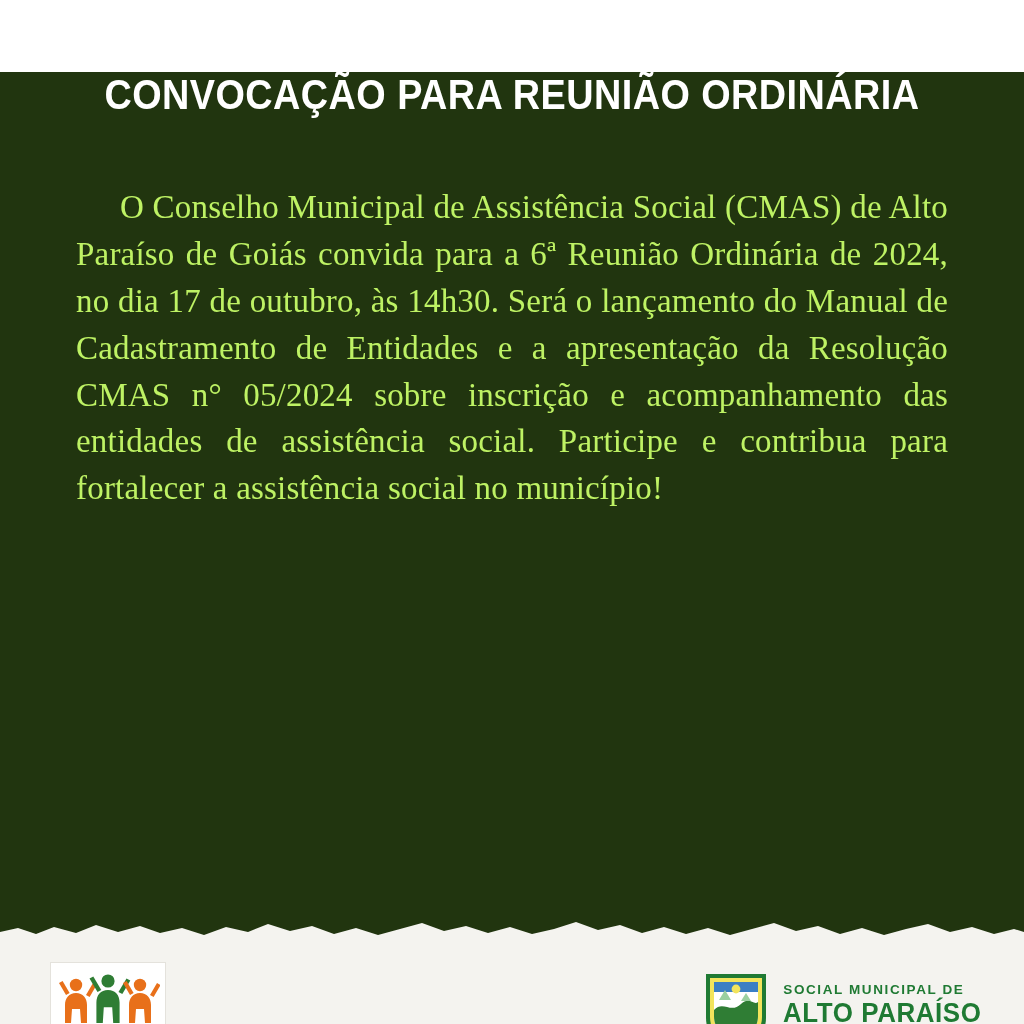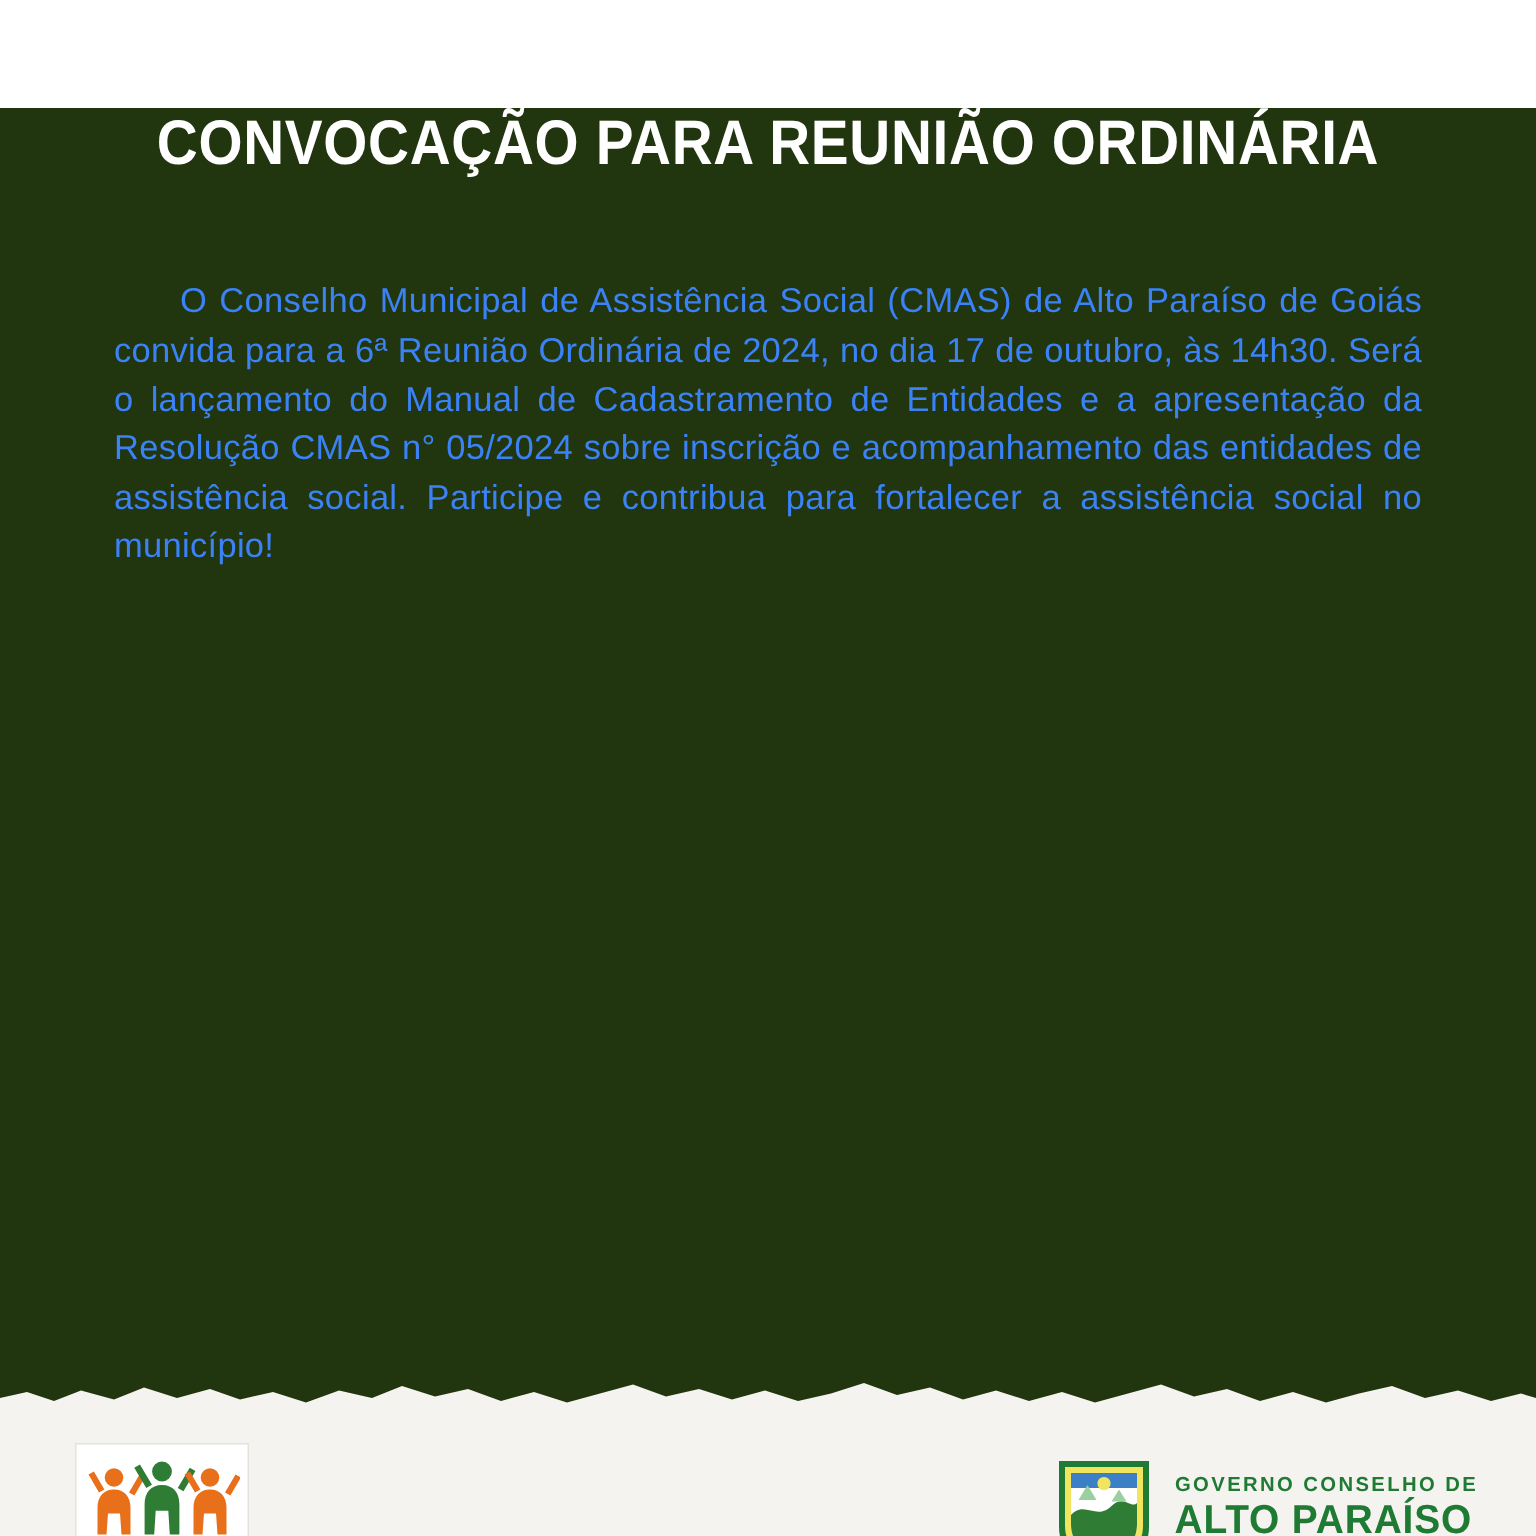--- a/index.html
+++ b/index.html
@@ -51,28 +51,28 @@
     transform: scaleX(0.9);
     font-family: "Liberation Sans Narrow", "Liberation Sans", sans-serif;
   }
 
   
   .body-wrap {
     margin: 66px auto 0 auto;
     width: 872px;
   }
   .body-text {
-    color: #3b82f6;
-    font-size: 23px;
+    color: #bef264;
+    font-size: 33px;
     line-height: 1.42;
     text-align: justify;
     text-justify: inter-word;
     text-indent: 44px;
     letter-spacing: 0.2px;
-    font-family: Liberation Sans, sans-serif;
+    font-family: Liberation Serif, serif;
     font-weight: 400;
   }
 
   
   .bottom-band {
     position: absolute;
     left: 0;
     bottom: 0;
     width: 1024px;
     height: 160px;
@@ -234,20 +234,20 @@
           <path d="M13 12 L57 12 L57 46 C57 60 46 68 35 73 C24 68 13 60 13 46 Z" fill="#ffffff"></path>
           <path d="M13 40 C22 30 30 44 40 34 C48 26 53 36 57 32 L57 46 C57 60 46 68 35 73 C24 68 13 60 13 46 Z" fill="#2f7d34"></path>
           <path d="M13 12 L57 12 L57 22 L13 22 Z" fill="#3b7fc4"></path>
           <circle cx="35" cy="19" r="4.4" fill="#f2e45c"></circle>
           <path d="M18 30 l6 -10 l6 10 z" fill="#9ad0a0"></path>
           <path d="M40 31 l5 -8 l5 8 z" fill="#9ad0a0"></path>
         </svg>
         <div class="gov-crest-caption">ALTO PARAÍSO</div>
       </div>
       <div class="gov-text">
-        <div class="gov-l1">GOVERNO  CONSELHO DE</div>
+        <div class="gov-l1">SOCIAL  MUNICIPAL DE</div>
         <div class="gov-l2">ALTO PARAÍSO</div>
         <div class="gov-l3">DE GOIÁS</div>
       </div>
     </div>
 
   </div>
 </div>
 
 </body></html>

